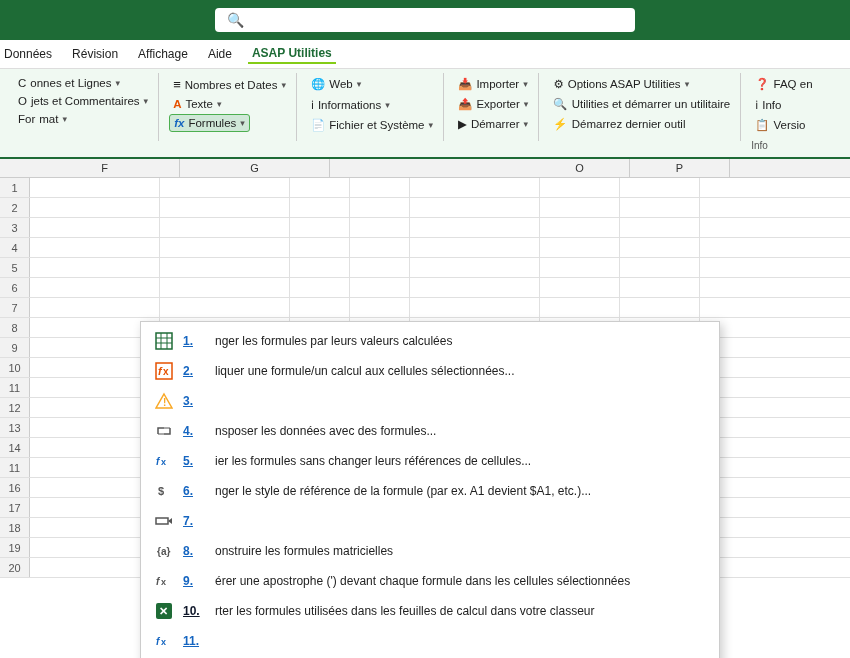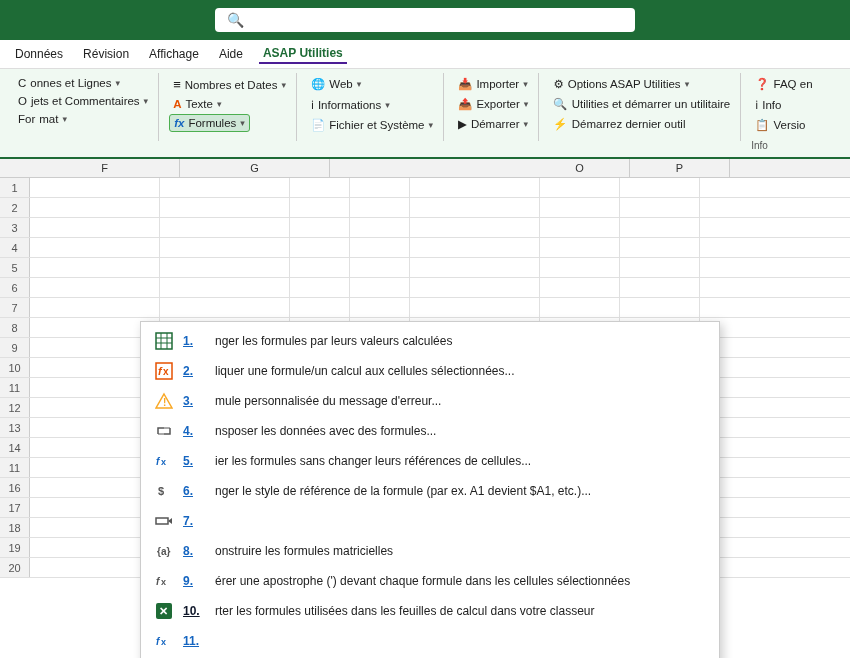--- a/index.html
+++ b/index.html
@@ -29,34 +29,34 @@
       font-size: 13px;
       color: #555;
     }
     .search-icon-unicode { color: #777; font-size: 14px; }
 
     
     .menu-bar {
       background: #fff;
       display: flex;
       align-items: center;
-      padding: 4px 11px;
+      padding: 4px 0;
       border-bottom: 1px solid #ddd;
       gap: 12px;
     }
     .menu-item {
       font-size: 12px;
       color: #222;
       cursor: pointer;
       padding: 2px 4px;
     }
     .menu-item.active {
       color: #1e6b36;
       font-weight: bold;
-      border-bottom: 2px solid #4c1d95;
+      border-bottom: 2px solid #84cc16;
     }
 
     
     .ribbon {
       background: #f0f9f2;
       border-bottom: 2px solid #1e6b36;
       padding: 4px 8px;
       display: flex;
       align-items: flex-start;
       gap: 4px;
@@ -525,21 +525,20 @@
         <span>liquer une formule/un calcul aux cellules sélectionnées...</span>
       </div>
       <div class="dropdown-item">
         <span class="dropdown-icon" style="color: rgb(249, 168, 37); font-weight: bold; font-size: 14px;">
           <svg width="18" height="18" viewBox="0 0 18 18">
             <polygon points="9,2 17,16 1,16" fill="none" stroke="#f9a825" stroke-width="1.5"></polygon>
             <text x="8" y="14" font-size="10" fill="#f9a825" font-weight="bold">!</text>
           </svg>
         </span>
         <span style="font-weight: bold; min-width: 22px; color: rgb(21, 101, 192); text-decoration: underline;">3.</span>
-        <span>mule personnalisée du message d'erreur...</span>
       </div>
       <div class="dropdown-item">
         <span class="dropdown-icon" style="color: rgb(85, 85, 85); font-weight: bold; font-size: 14px;">
           <svg width="18" height="18" viewBox="0 0 18 18">
             <polyline points="3,12 3,6 9,6" fill="none" stroke="#555" stroke-width="1.5"></polyline>
             <polyline points="15,6 15,12 9,12" fill="none" stroke="#555" stroke-width="1.5"></polyline>
             <line x1="3" y1="12" x2="9" y2="12" stroke="#555" stroke-width="1"></line>
             <line x1="9" y1="6" x2="15" y2="6" stroke="#555" stroke-width="1"></line>
           </svg>
         </span>

